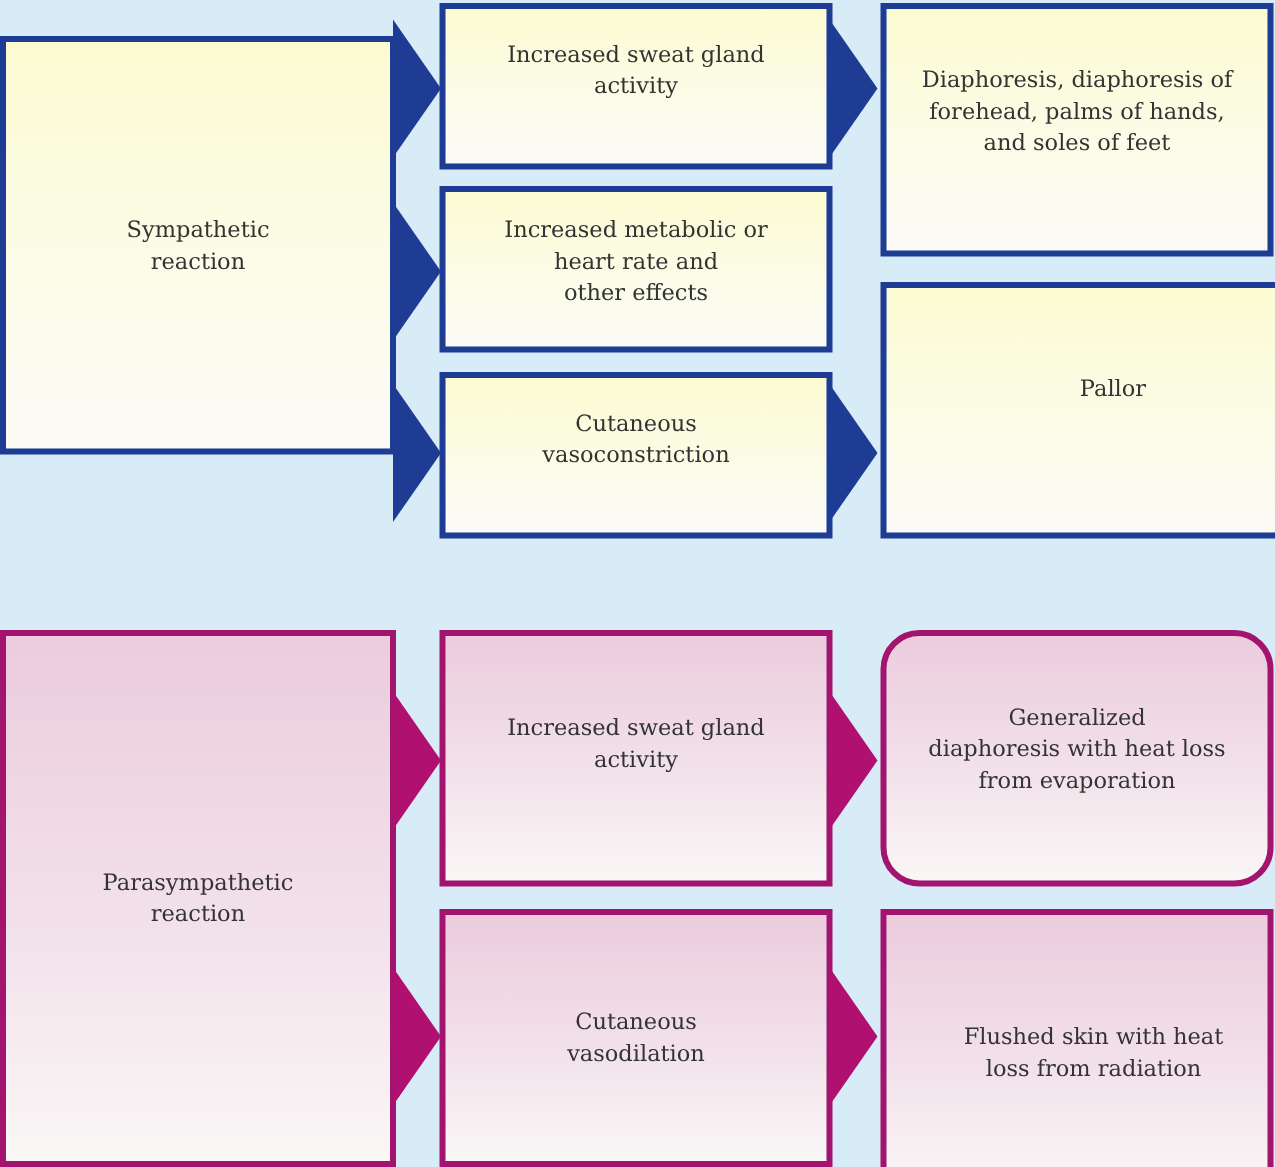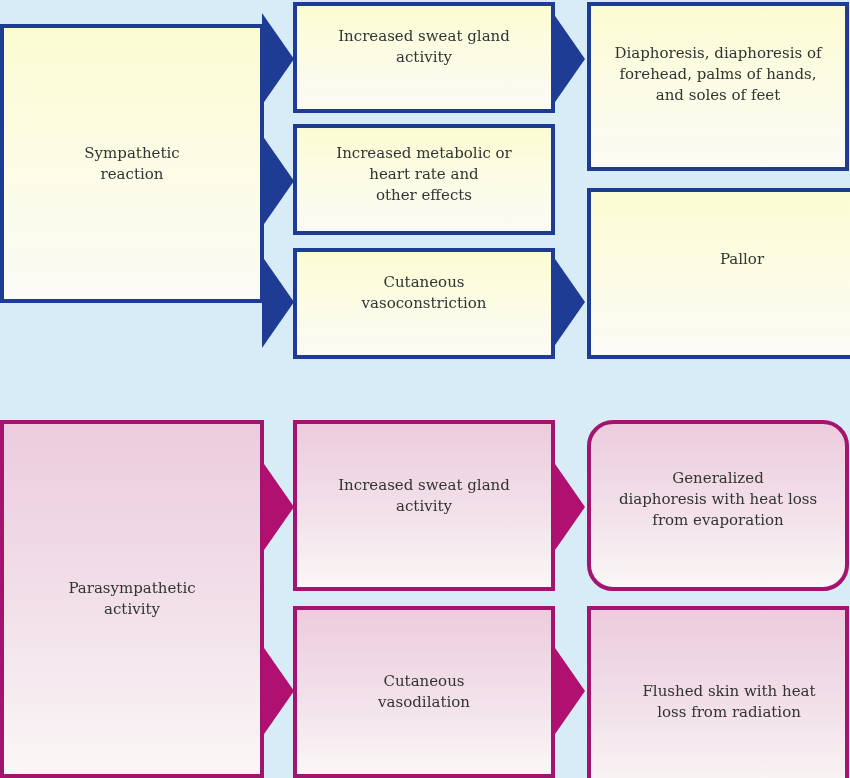--- a/index.html
+++ b/index.html
@@ -47,21 +47,21 @@
   <span>Diaphoresis, diaphoresis of
 forehead, palms of hands,
 and soles of feet</span>
 </div>
 <div class="box blue" style="left:587px;top:188px;width:310px;height:171px;padding-bottom:28px;">
   <span>Pallor</span>
 </div>
 
 <div class="box pink" style="left:0;top:420px;width:264px;height:358px;">
   <span>Parasympathetic
-activity</span>
+reaction</span>
 </div>
 <div class="arrow p" style="left:262px;top:461px;"></div>
 <div class="arrow p" style="left:262px;top:645px;"></div>
 
 <div class="box pink" style="left:293px;top:420px;width:262px;height:171px;padding-bottom:20px;">
   <span>Increased sweat gland
 activity</span>
 </div>
 <div class="box pink" style="left:293px;top:606px;width:262px;height:172px;">
   <span>Cutaneous

